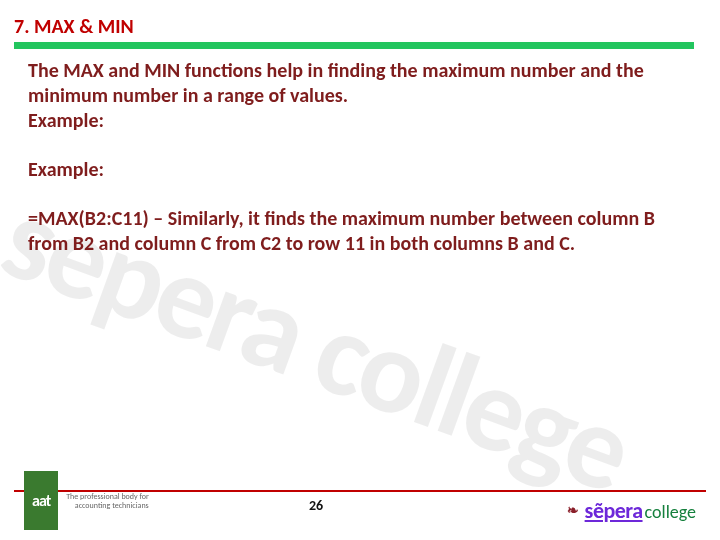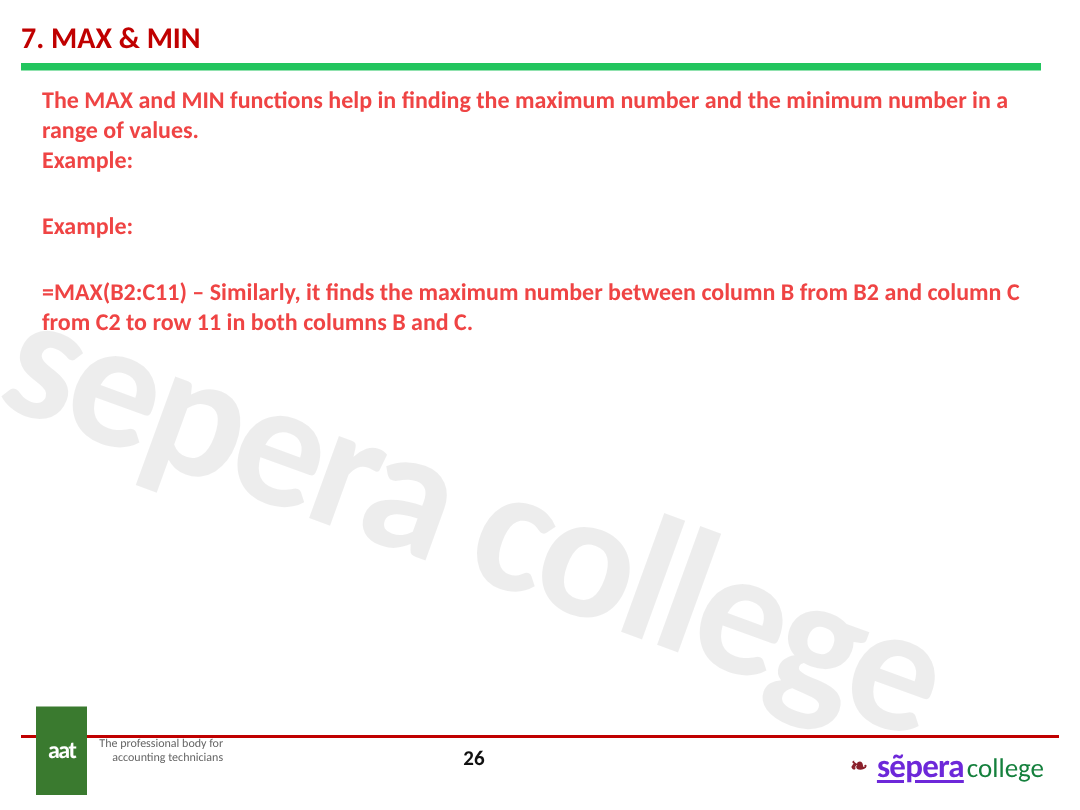--- a/index.html
+++ b/index.html
@@ -37,31 +37,31 @@
     white-space: nowrap;
     letter-spacing: -4px;
   }
   .heading {
     position: absolute;
     top: 14px;
     left: 14px;
     font-size: 20px;
     font-weight: 700;
     color: #c00000;
-    border-bottom: 5px solid #22c55e;
+    border-bottom: 7px solid #22c55e;
     padding-bottom: 4px;
     width: 680px;
   }
   .content {
     position: absolute;
     top: 58px;
     left: 28px;
     width: 660px;
-    font-size: 16px;
-    color: #ef4444;
+    font-size: 20px;
+    color: #7f1d1d;
     line-height: 1.25;
   }
   .content p {
     margin: 0 0  0 0;
     font-weight: 700;
   }
   .block { margin-bottom: 20px; }
   .footer-rule {
     position: absolute;
     left: 14px;

